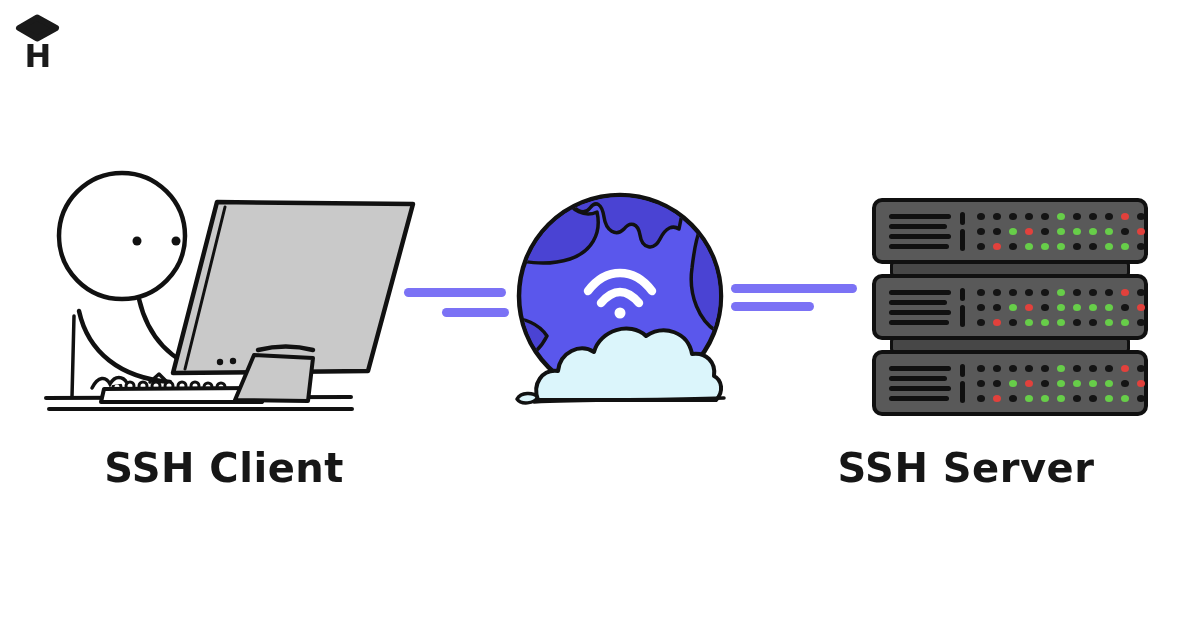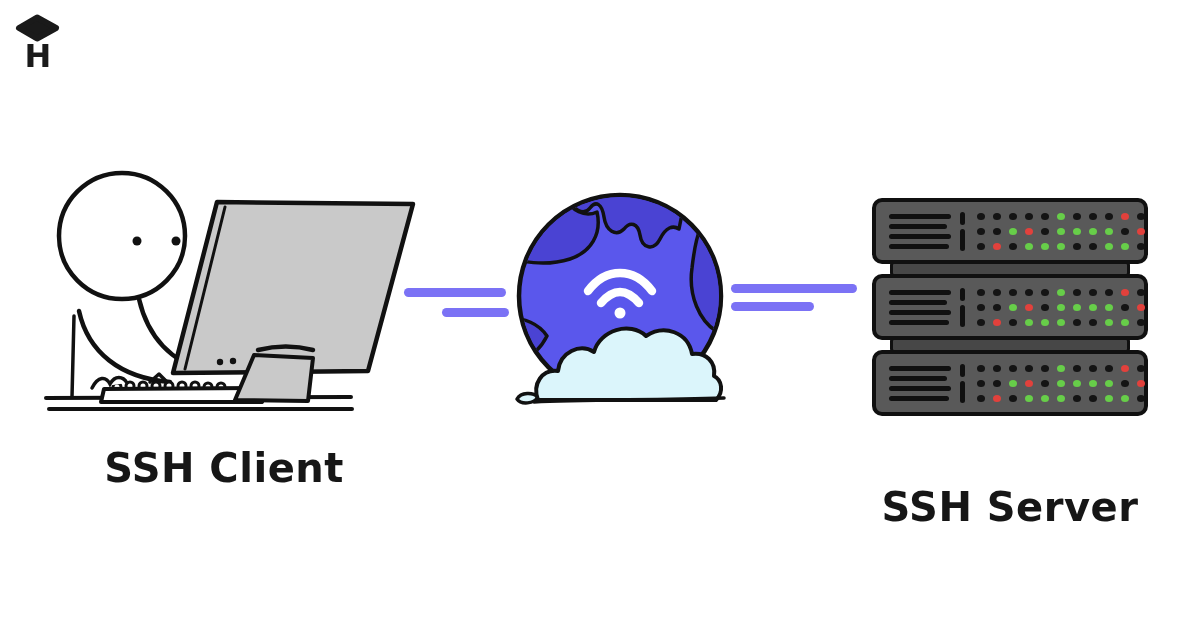--- a/index.html
+++ b/index.html
@@ -6,21 +6,21 @@
   body{width:1200px;height:630px;overflow:hidden;background:#ffffff;
        font-family:"DejaVu Sans","Liberation Sans",sans-serif;}
   .canvas{position:absolute;left:0;top:0;width:1200px;height:630px;background:#fff;}
   .abs{position:absolute;}
 
   
   .node-label{position:absolute;top:446px;width:320px;text-align:center;
       font-size:40px;font-weight:600;color:#161616;letter-spacing:.5px;line-height:1.1;}
   .lbl-client{left:64px;}
   .lbl-internet{left:463px;}
-  .lbl-server{left:850px;margin-top:39px;}
+  .lbl-server{left:806px;}
 
   
   .conn{position:absolute;height:9px;border-radius:5px;background:#7b72f5;}
   .conn.l1{left:404px;top:288px;width:102px;}
   .conn.l2{left:442px;top:308px;width:67px;}
   .conn.r1{left:731px;top:284px;width:126px;}
   .conn.r2{left:731px;top:302px;width:83px;}
 
   
   .server-stack{position:absolute;left:872px;top:198px;width:276px;}

